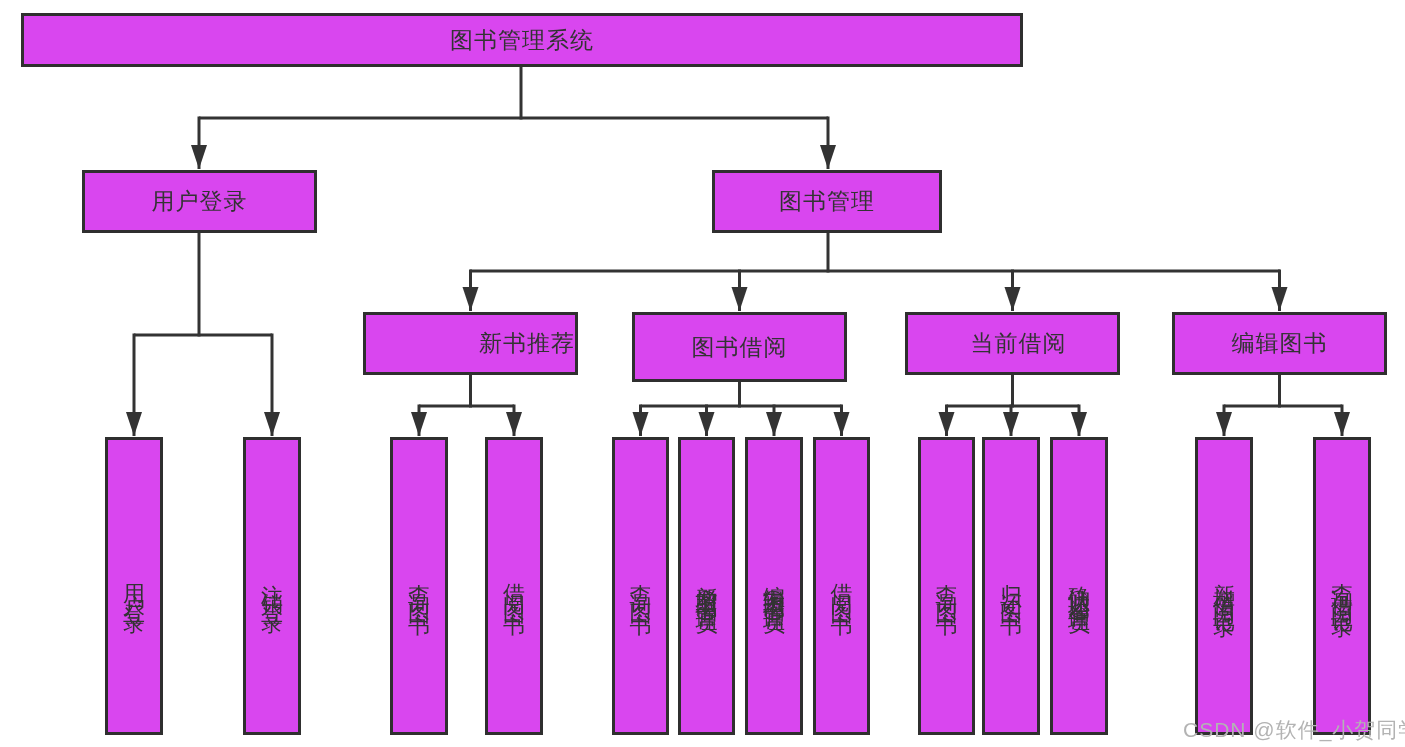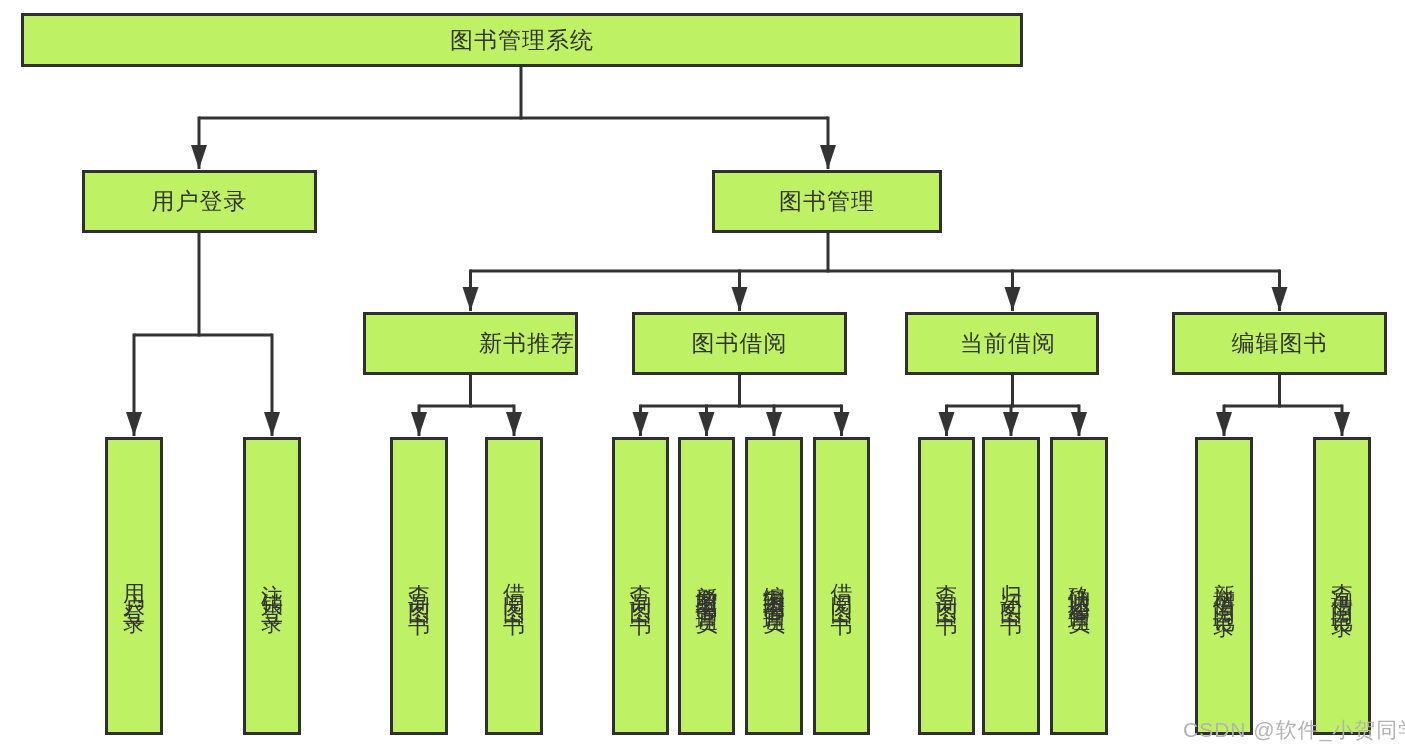--- a/index.html
+++ b/index.html
@@ -21,21 +21,21 @@
   .wires{
     position:absolute;left:0;top:0;
     pointer-events:none;
   }
   .wires line{stroke:var(--line);stroke-width:3;}
   #arrowhead path{fill:var(--line);stroke:none;}
   .node{
     position:absolute;
     box-sizing:border-box;
     border:3px solid var(--box-border);
-    background:#bef264;
+    background:#d946ef;
     display:flex;
     align-items:center;
     justify-content:center;
     color:var(--text);
   }
   .h-label{
     font-size:23px;
     letter-spacing:1px;
     white-space:nowrap;
   }
@@ -133,24 +133,24 @@
   <div class="node" style="left:82px;top:170px;width:235px;height:63px;">
     <span class="h-label">用户登录</span>
   </div>
   <div class="node" style="left:712px;top:170px;width:230px;height:63px;font-family:Liberation Serif, serif;">
     <span class="h-label">图书管理</span>
   </div>
 
   <div class="node" style="left:363px;top:312px;width:215px;height:63px;justify-content:flex-end;">
     <span class="h-label">新书推荐</span>
   </div>
-  <div class="node" style="left:632px;top:312px;width:215px;height:63px;">
+  <div class="node" style="left:632px;top:312px;width:215px;height:70px;">
     <span class="h-label">图书借阅</span>
   </div>
-  <div class="node" style="left:905px;top:312px;width:194px;height:63px;padding-left:12px;">
+  <div class="node" style="left:905px;top:312px;width:215px;height:63px;padding-left:12px;">
     <span class="h-label">当前借阅</span>
   </div>
   <div class="node" style="left:1172px;top:312px;width:215px;height:63px;">
     <span class="h-label">编辑图书</span>
   </div>
 
   <div class="node leaf" style="left:105px;top:437px;width:58px;height:298px;">
     <span class="v-label">用户登录</span>
   </div>
   <div class="node leaf" style="left:243px;top:437px;width:58px;height:298px;">

